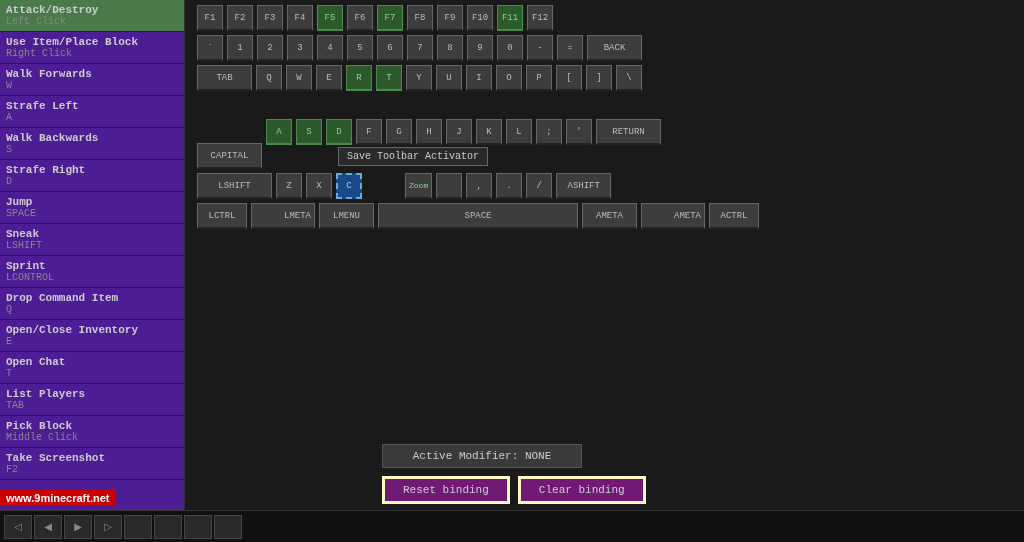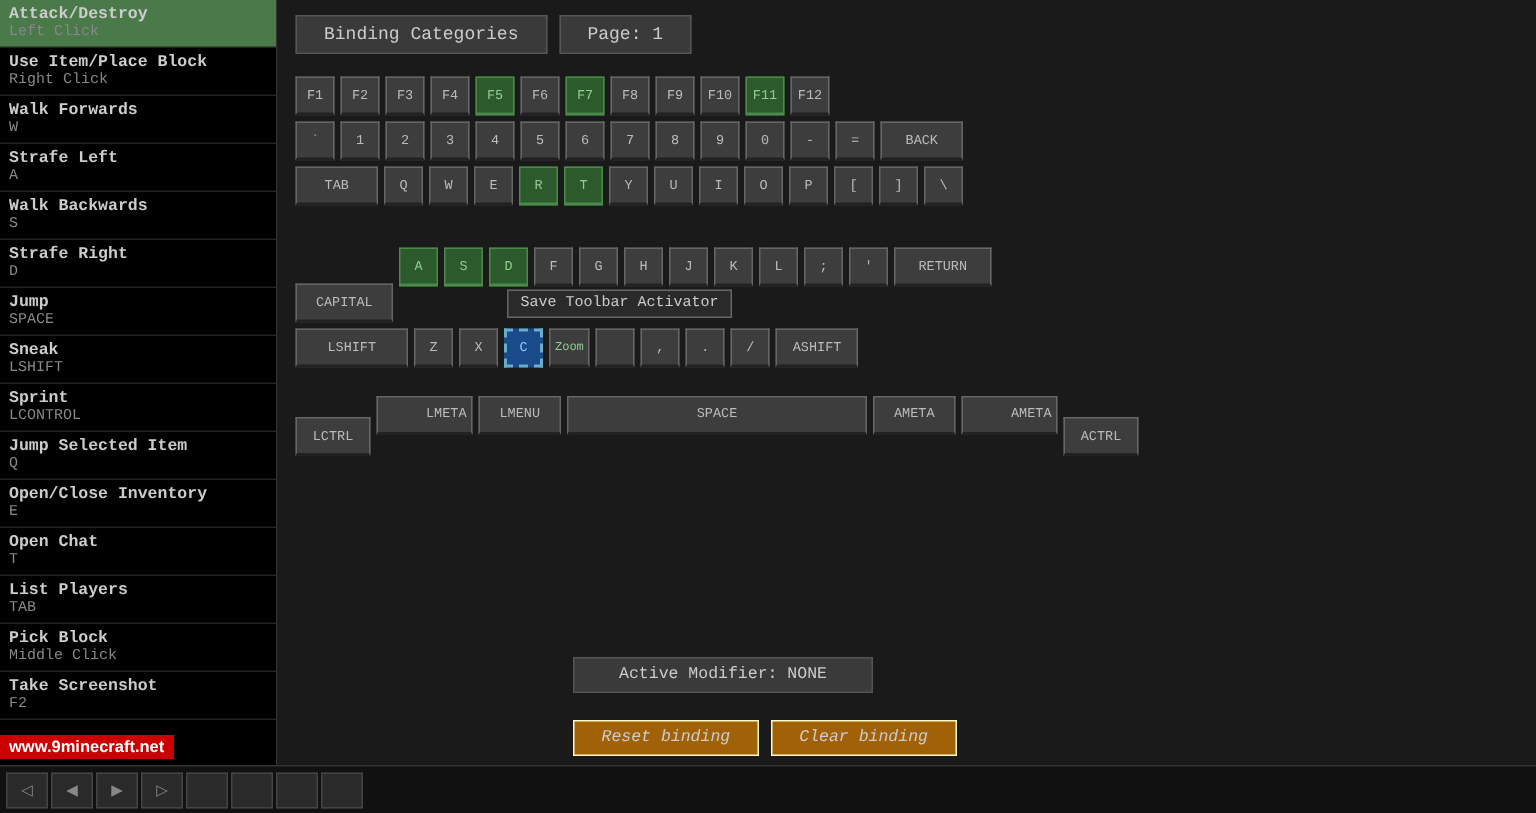--- a/index.html
+++ b/index.html
@@ -11,21 +11,21 @@
       overflow: hidden;
       position: relative;
     }
 
     
     #sidebar {
       position: absolute;
       left: 0; top: 0;
       width: 185px;
       height: 510px;
-      background: #000000;
+      background: #4c1d95;
       overflow-y: auto;
       border-right: 1px solid #333;
     }
     #sidebar::-webkit-scrollbar { width: 6px; }
     #sidebar::-webkit-scrollbar-track { background: #111; }
     #sidebar::-webkit-scrollbar-thumb { background: #444; }
 
     .sidebar-item {
       padding: 4px 6px;
       cursor: pointer;
@@ -103,21 +103,21 @@
 
     .key.green { background: #2d5a2d; border-color: #4a8a4a; color: #8fcc8f; }
     .key.active-key { background: #1a4a8a; border-color: #3a7aaa; color: #8fccff; border: 2px dashed #6aaccc; }
     .key.wide-2 { min-width: 55px; }
     .key.space-key { min-width: 200px; }
     .key.backspace-key { min-width: 55px; }
     .key.caps-key { min-width: 65px; margin-top: 48px; }
     .key.return-key { min-width: 65px; font-family: Liberation Mono, monospace; }
     .key.lshift-key { min-width: 75px; }
     .key.rshift-key { min-width: 55px; }
-    .key.ctrl-key { min-width: 50px; margin-top: 29px; }
+    .key.ctrl-key { min-width: 50px; }
     .key.meta-key { min-width: 55px; padding-left: 32px; }
     .key.menu-key { min-width: 55px; }
 
     
     .tooltip {
       position: absolute;
       background: #2a2a2a;
       border: 1px solid #666;
       color: #ccc;
       font-size: 10px;
@@ -139,38 +139,37 @@
     }
 
     #active-modifier {
       background: #3a3a3a;
       border: 1px solid #555;
       color: #ccc;
       padding: 5px 18px;
       font-family: 'Courier New', monospace;
       font-size: 11px;
       text-align: center;
-      margin-bottom: 18px;
+      margin-bottom: 8px;
       display: inline-block;
       min-width: 200px;
     }
 
     #action-buttons {
       display: flex;
       gap: 8px;
     }
     .action-btn {
-      background: #a16207;
-      border: 1px solid #fef9c3;
+      background: #701a75;
+      border: 3px solid #fef9c3;
       color: #ccc;
       padding: 5px 18px;
       font-family: 'Courier New', monospace;
       font-size: 11px;
       cursor: pointer;
-      font-style: italic;
     }
 
     
     #taskbar {
       position: absolute;
       bottom: 0;
       left: 0;
       width: 1024px;
       height: 32px;
       background: #111;
@@ -241,21 +240,21 @@
   </div>
   <div class="sidebar-item">
     <span class="action-name">Sneak</span>
     <span class="key-name">LSHIFT</span>
   </div>
   <div class="sidebar-item">
     <span class="action-name">Sprint</span>
     <span class="key-name">LCONTROL</span>
   </div>
   <div class="sidebar-item">
-    <span class="action-name">Jump Selected Item</span>
+    <span class="action-name">Drop Command Item</span>
     <span class="key-name">Q</span>
   </div>
   <div class="sidebar-item">
     <span class="action-name">Open/Close Inventory</span>
     <span class="key-name">E</span>
   </div>
   <div class="sidebar-item">
     <span class="action-name">Open Chat</span>
     <span class="key-name">T</span>
   </div>
@@ -269,24 +268,20 @@
   </div>
   <div class="sidebar-item">
     <span class="action-name">Take Screenshot</span>
     <span class="key-name">F2</span>
   </div>
 
 </div>
 
 <div id="main">
 
-  <div id="topbar">
-    <button class="top-btn">Binding Categories</button>
-    <button class="top-btn">Page: 1</button>
-  </div>
 
   <div id="keyboard-area">
 
     <div class="key-row">
       <div class="key">F1</div>
       <div class="key">F2</div>
       <div class="key">F3</div>
       <div class="key">F4</div>
       <div class="key green">F5</div>
       <div class="key">F6</div>
@@ -349,21 +344,21 @@
     </div>
 
     <div class="key-row" style="position:relative;">
       <div class="key lshift-key">LSHIFT</div>
       <div class="key">Z</div>
       <div class="key">X</div>
       <div class="key active-key" style="position:relative;">
         C
         <div class="tooltip">Save Toolbar Activator</div>
       </div>
-      <div class="key" style="position:relative;">
+      <div class="key" style="position:relative;margin-left:39px;">
         <span style="font-size:8px; color:#8fcc8f;">Zoom</span>
       </div>
       <div class="key"></div>
       <div class="key">,</div>
       <div class="key">.</div>
       <div class="key">/</div>
       <div class="key rshift-key">ASHIFT</div>
     </div>
 
     <div class="key-row">

